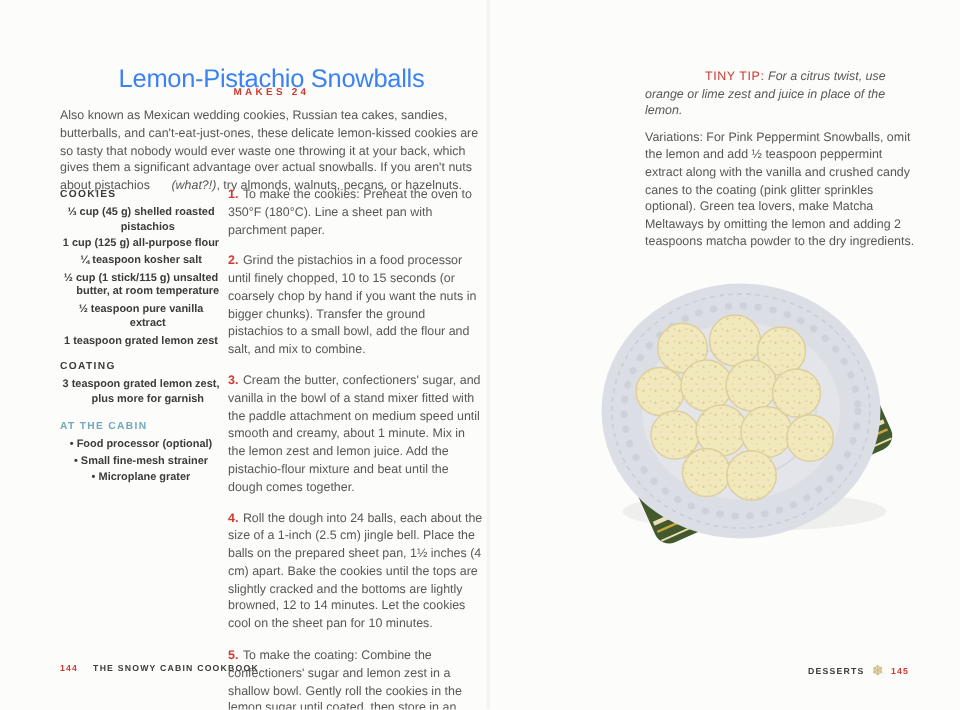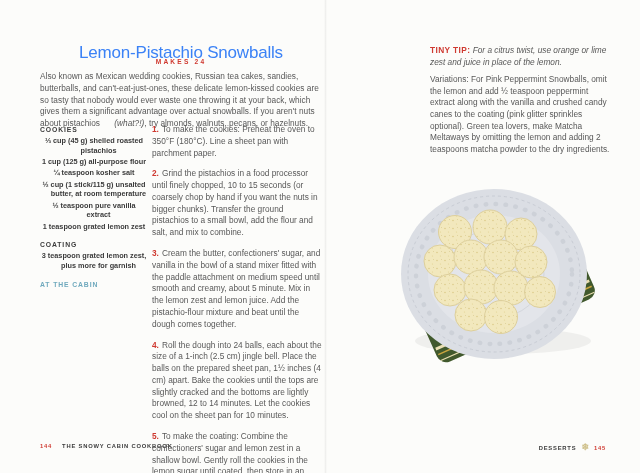--- a/index.html
+++ b/index.html
@@ -38,21 +38,21 @@
     font-size:5.8px;font-weight:bold;letter-spacing:.8px;color:#3b3b3b;}
   .footer-left{left:40px;}
   .footer-right{right:34px;gap:5px;}
   .pagenum{color:#cf3930;}
   .snowflake{color:#cfc08a;font-size:9px;letter-spacing:0;line-height:1;}
 
   
   .tip-block{position:absolute;left:430px;top:45px;width:183px;
     font-size:8.3px;line-height:1.4;color:#585858;}
   .tip-lead{margin:0 0 6px 0;font-style:italic;}
-  .tip-label{color:#cf3930;font-weight:bold;font-style:normal;letter-spacing:.4px;}
+  .tip-label{color:#cf3930;font-weight:normal;font-style:normal;letter-spacing:.4px;margin-left:40px;}
   .tip-variations{margin:0;}
 
   .illustration{position:absolute;left:395px;top:186px;width:210px;height:178px;}
 </style>
 </head>
 <body>
 
 <div class="spread">
   <div class="spine"></div>
 
@@ -69,26 +69,31 @@
       <li>¼ teaspoon kosher salt</li>
       <li>½ cup (1 stick/115 g) unsalted butter, at room temperature</li>
       <li>½ teaspoon pure vanilla extract</li>
       <li>1 teaspoon grated lemon zest</li>
     </ul>
     <h4 class="ing-head">COATING</h4>
     <ul class="ing-list">
       <li>3 teaspoon grated lemon zest, plus more for garnish</li>
     </ul>
     <h4 class="ing-head blue">AT THE CABIN</h4>
+    <ul class="ing-list cabin-list">
+      <li>Food processor (optional)</li>
+      <li>Small fine-mesh strainer</li>
+      <li>Microplane grater</li>
+    </ul>
   </div>
 
   <div class="steps-col">
     <p class="step"><span class="step-num">1.</span><span>To make the cookies: Preheat the oven to 350°F (180°C). Line a sheet pan with parchment paper.</span></p>
     <p class="step"><span class="step-num">2.</span><span>Grind the pistachios in a food processor until finely chopped, 10 to 15 seconds (or coarsely chop by hand if you want the nuts in bigger chunks). Transfer the ground pistachios to a small bowl, add the flour and salt, and mix to combine.</span></p>
-    <p class="step"><span class="step-num">3.</span><span>Cream the butter, confectioners' sugar, and vanilla in the bowl of a stand mixer fitted with the paddle attachment on medium speed until smooth and creamy, about 5 minute. Mix in the lemon zest and lemon juice. Add the pistachio-flour mixture and beat until the dough comes together.</span></p>
+    <p class="step"><span class="step-num">3.</span><span>Cream the butter, confectioners' sugar, and vanilla in the bowl of a stand mixer fitted with the paddle attachment on medium speed until smooth and creamy, about 1 minute. Mix in the lemon zest and lemon juice. Add the pistachio-flour mixture and beat until the dough comes together.</span></p>
     <p class="step"><span class="step-num">4.</span><span>Roll the dough into 24 balls, each about the size of a 1-inch (2.5 cm) jingle bell. Place the balls on the prepared sheet pan, 1½ inches (4 cm) apart. Bake the cookies until the tops are slightly cracked and the bottoms are lightly browned, 12 to 14 minutes. Let the cookies cool on the sheet pan for 10 minutes.</span></p>
     <p class="step"><span class="step-num">5.</span><span>To make the coating: Combine the confectioners' sugar and lemon zest in a shallow bowl. Gently roll the cookies in the lemon sugar until coated, then store in an airtight container at room temperature for up to 5 days or in the freezer for up to 1 month. Before serving, use a small fine-mesh strainer to dust them with more confectioners' sugar, and grate fresh lemon zest over the top.</span></p>
   </div>
 
   <div class="footer footer-left">
     <span class="pagenum">144</span>
     <span>THE SNOWY CABIN COOKBOOK</span>
   </div>
 
   <div class="tip-block">

